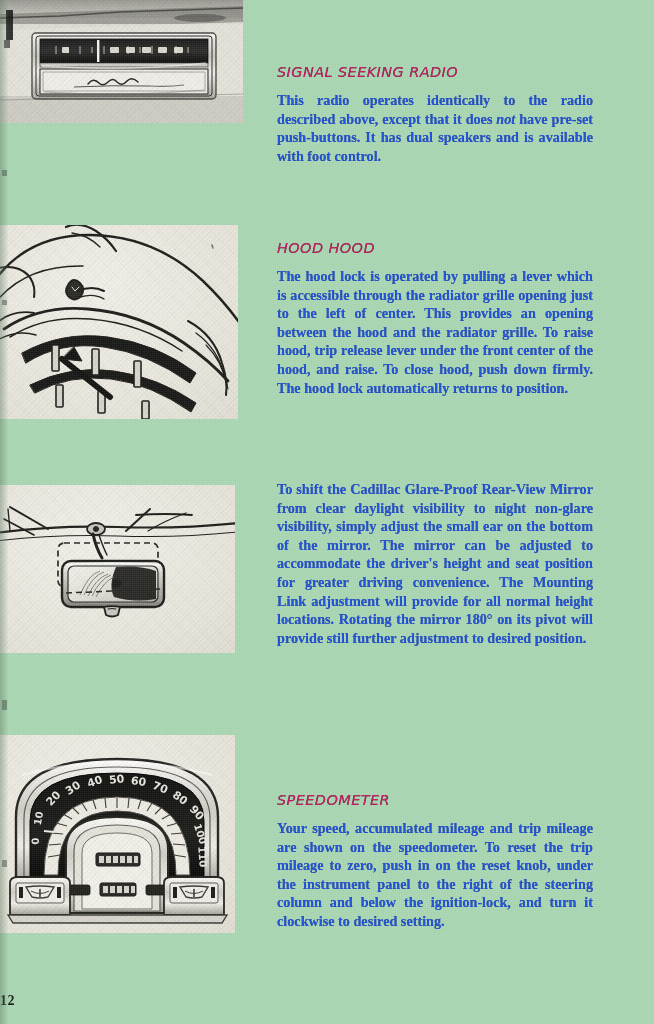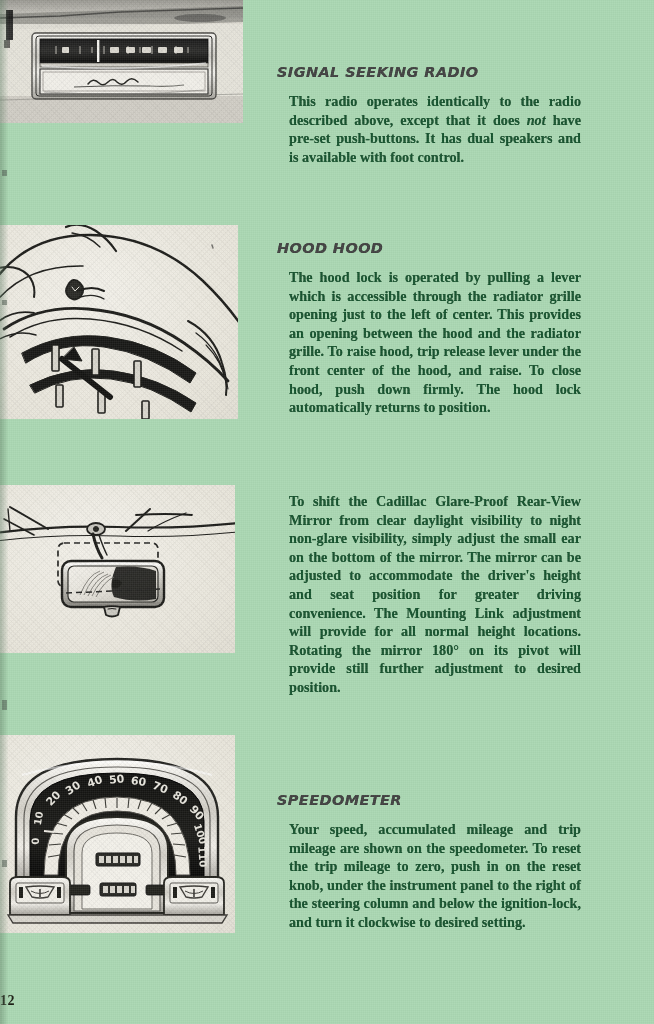--- a/index.html
+++ b/index.html
@@ -88,34 +88,34 @@
   }
   .section { position: absolute; width: 316px; }
   #sec-radio  { top: 64px; }
   #sec-hood   { top: 240px; }
   #sec-mirror { top: 480px; }
   #sec-speedo { top: 792px; }
 
   .sec-title {
     font-family: "DejaVu Sans", sans-serif;
     font-style: italic;
-    font-weight: bold;
+    font-weight: normal;
     font-size: 14.5px;
     letter-spacing: 0.4px;
-    color: #404040;
+    color: #be185d;
     margin: 0 0 11px 0;
     text-shadow: 0 0 0.6px rgba(20,22,15,0.7);
   }
   .sec-body {
     font-family: "Liberation Serif", serif;
     font-weight: bold;
     font-size: 14.2px;
     line-height: 18.6px;
-    color: #14532d;
-    margin: 12px;
+    color: #1d4ed8;
+    margin: 0;
     text-align: justify;
     text-shadow: 0 0 0.55px rgba(22,24,15,0.55);
     -webkit-font-smoothing: none;
   }
   .sec-body em { font-style: italic; }
 
   .folio {
     position: absolute;
     left: 0;
     top: 993px;

